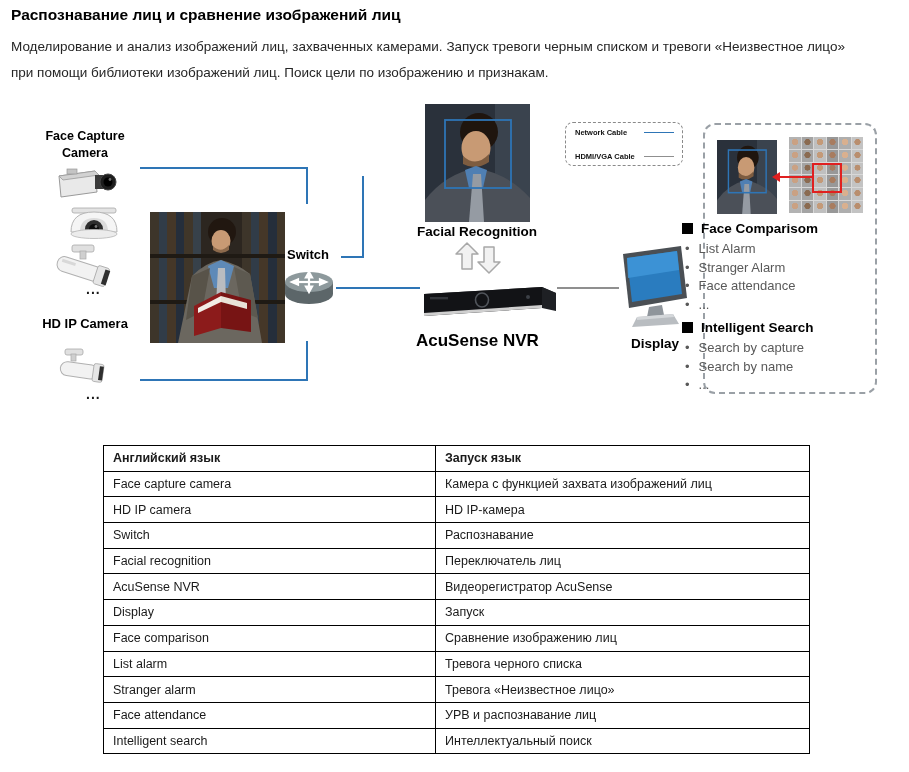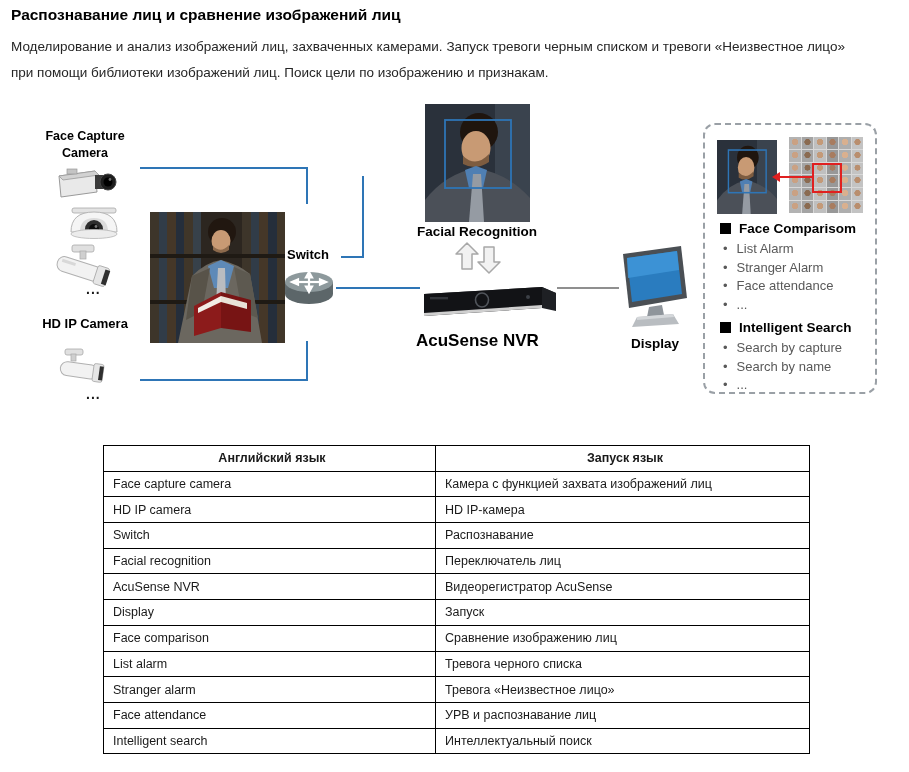--- a/index.html
+++ b/index.html
@@ -39,31 +39,31 @@
   
   .panel { left:703px; top:123px; width:174px; height:271px; border:2px dashed #9aa0a6; border-radius:12px; }
   .panel-portrait { left:717px; top:140px; width:60px; height:74px; }
   .collage { left:789px; top:137px; width:74px; height:76px; display:grid;
              grid-template-columns:repeat(6,1fr); grid-template-rows:repeat(6,1fr); gap:1px; background:#d8d8d8; }
   .face-cell { width:100%; height:100%; }
   .red-box { left:812px; top:163px; width:30px; height:30px; border:2px solid #e02020; }
   .red-arrow-line { left:779px; top:176px; width:34px; height:2px; background:#e02020; }
   .red-arrow-head { left:772px; top:172px; width:0; height:0;
                     border-top:5px solid transparent; border-bottom:5px solid transparent; border-right:8px solid #e02020; }
-  .fp-list { left:720px; top:215px; width:158px; }
+  .fp-list { left:682px; top:215px; width:158px; }
   .fp-title { display:flex; align-items:center; gap:8px; font-size:13.5px; font-weight:bold; color:#000; line-height:23px; margin-top:2px; }
   .fp-title .sq { width:11px; height:11px; background:#000; flex:0 0 auto; }
   .fp-item { display:flex; align-items:flex-start; gap:9px; font-size:13px; color:#595959; line-height:18.5px; padding-left:3px; }
   .fp-item .dot { font-size:13px; color:#595959; }
 
   
   table.trans { left:103px; top:445px; position:absolute; width:706px; border-collapse:collapse; table-layout:fixed; }
   table.trans th, table.trans td { border:1px solid #000; font-size:12.5px; height:25.7px;
     padding:0 4px 0 9px; text-align:left; vertical-align:middle; color:#1a1a1a; white-space:nowrap; overflow:hidden; }
-  table.trans th { font-weight:bold;text-align:center; }
+  table.trans th { font-weight:bold; }
 
   svg { display:block; }
 </style>
 </head>
 <body>
 
 <div id="page">
 
   <div class="abs doc-title">Распознавание лиц и сравнение изображений лиц</div>
   <div class="abs doc-desc">Моделирование и анализ изображений лиц, захваченных камерами. Запуск тревоги черным списком и тревоги «Неизвестное лицо» при помощи библиотеки изображений лиц. Поиск цели по изображению и признакам.</div>
@@ -221,20 +221,30 @@
       <polygon points="6,10 64,2 70,54 12,64" fill="#4a4f54"></polygon>
       <polygon points="10,14 60,7 65,50 15,58" fill="#2a7cbf"></polygon>
       <polygon points="10,14 60,7 62,26 11,34" fill="#3f97d8" opacity="0.85"></polygon>
       <polygon points="32,63 45,61 47,71 30,73" fill="#8f959b"></polygon>
       <polygon points="20,73 56,70 62,80 15,83" fill="#b9bdc1"></polygon>
       <polygon points="20,73 56,70 57,73 20,76" fill="#d4d7da"></polygon>
     </svg>
   </div>
   <div class="abs lbl lbl-disp">Display</div>
 
+  <div class="abs legend">
+    <div class="legend-row">
+      <span class="txt">Network Cable</span>
+      <span class="sample" style="background:#2E75B6;"></span>
+    </div>
+    <div class="legend-row">
+      <span class="txt">HDMI/VGA Cable</span>
+      <span class="sample" style="background:#8f8f8f;"></span>
+    </div>
+  </div>
 
   <div class="abs panel"></div>
   <div class="abs panel-portrait">
     <svg width="60" height="74" viewBox="0 0 105 118" preserveAspectRatio="none">
       <rect width="105" height="118" fill="#2a313b"></rect>
       <rect x="70" y="0" width="35" height="118" fill="#3a434e"></rect>
       <circle cx="54" cy="28" r="19" fill="#1f150e"></circle>
       <ellipse cx="51" cy="44" rx="14.5" ry="17" fill="#c89a74"></ellipse>
       <path d="M38,52 Q51,64 64,50 L64,58 Q51,67 38,60 Z" fill="#7d5c40"></path>
       <path d="M0,96 Q20,70 51,64 Q84,70 105,94 L105,118 L0,118 Z" fill="#4b5058"></path>

